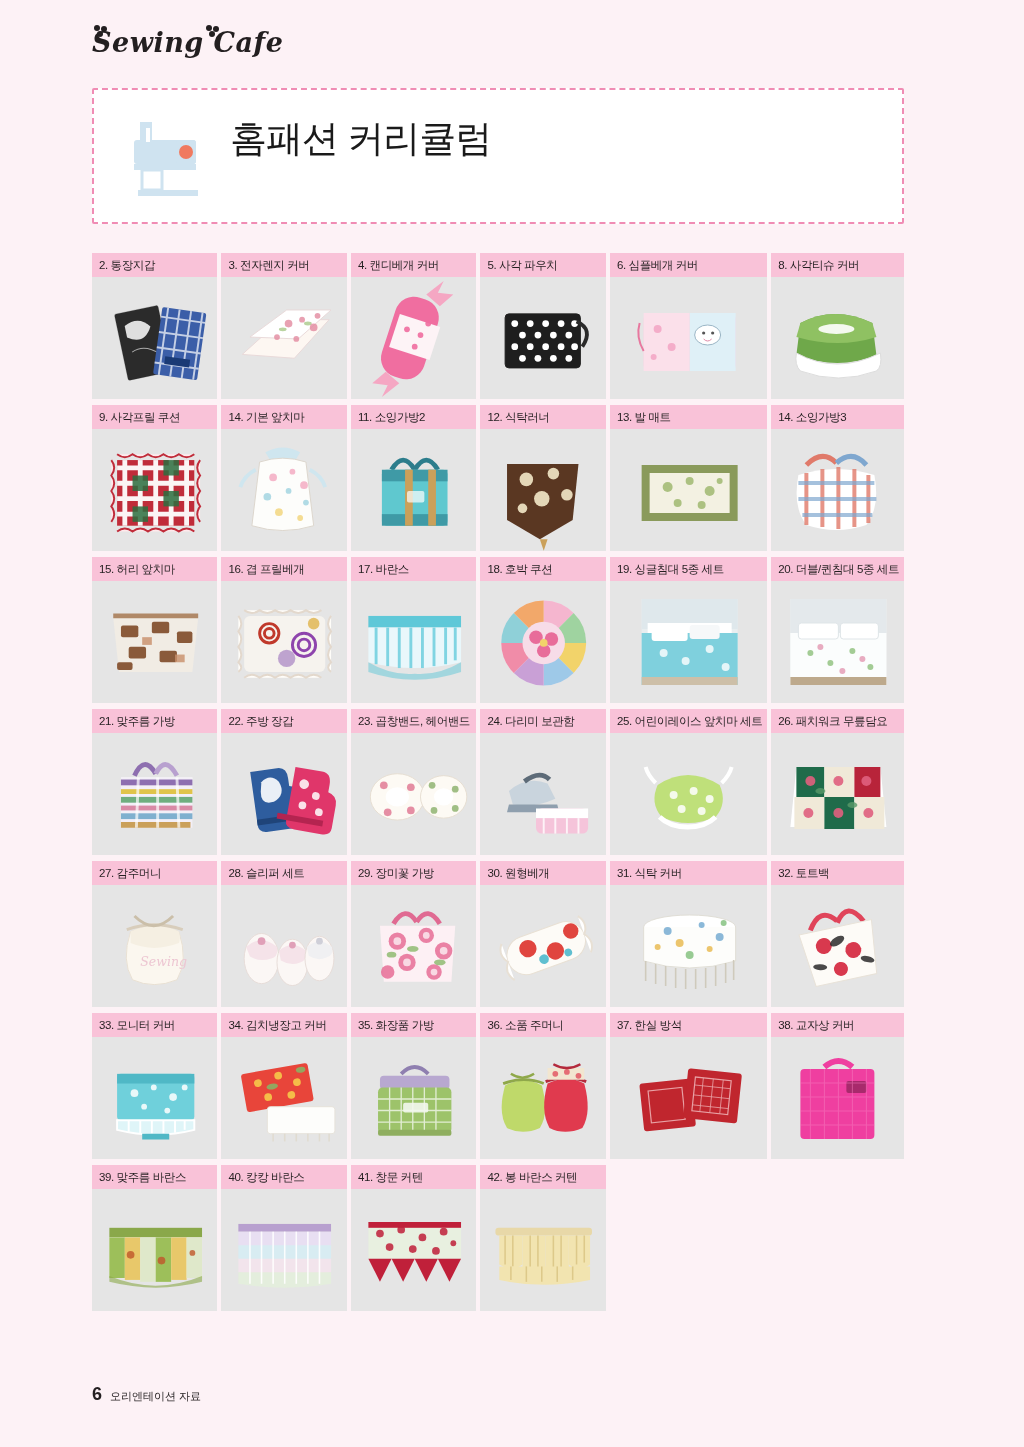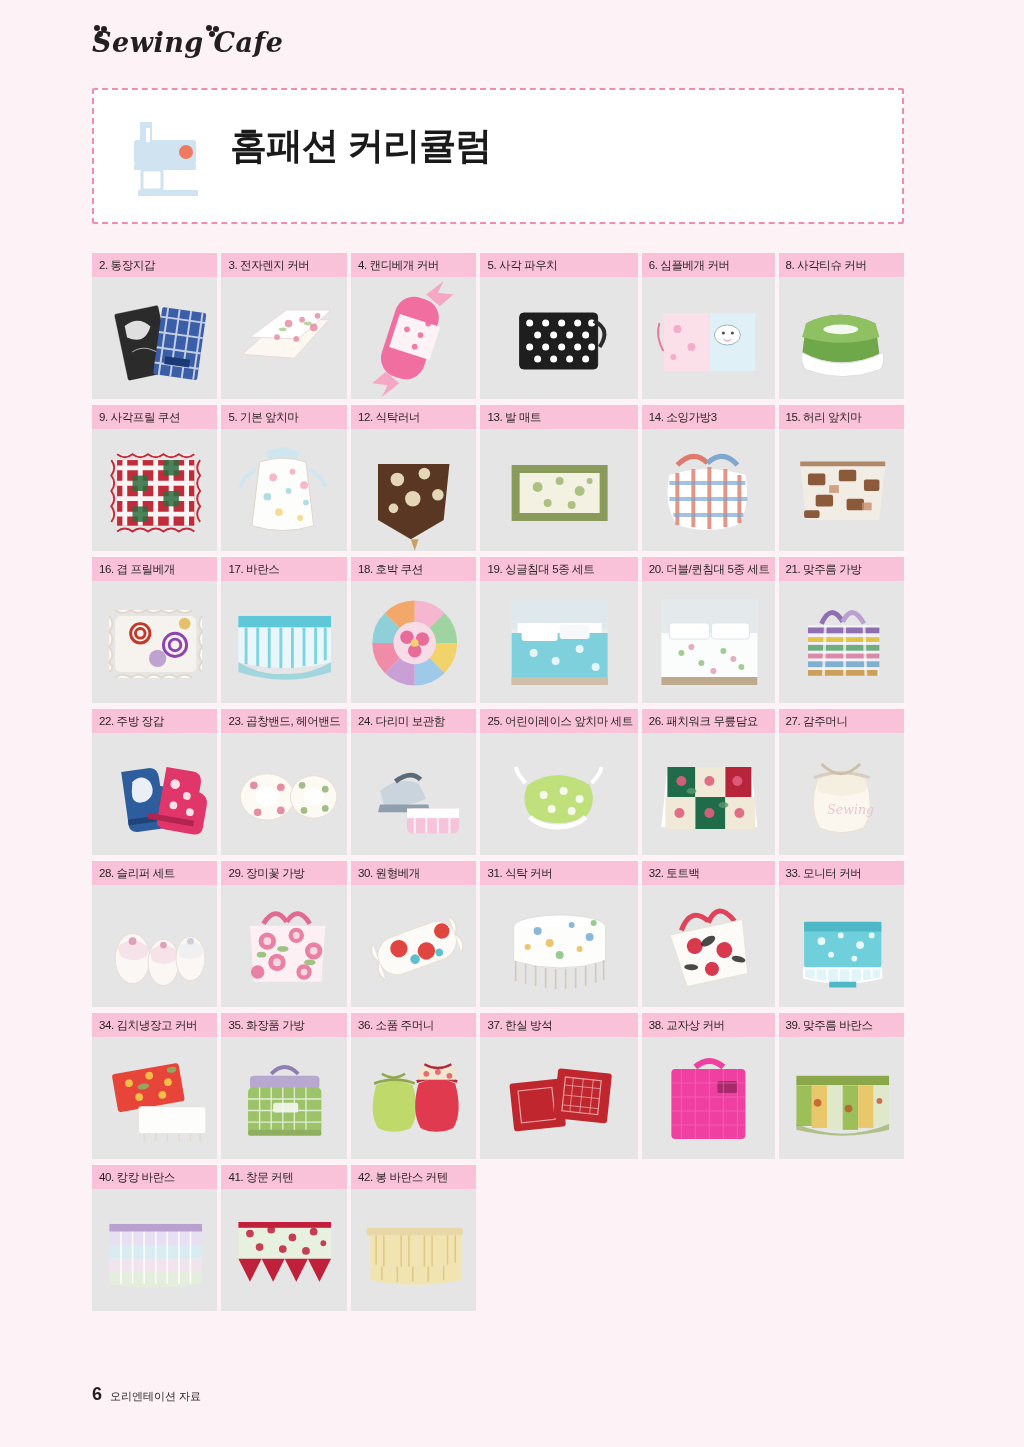--- a/index.html
+++ b/index.html
@@ -61,23 +61,23 @@
     background: #ffffff;
     border-radius: 2px;
   }
   .machine-icon {
     position: absolute;
     left: 30px; top: 22px;
     width: 92px; height: 92px;
   }
   .title-text {
     position: absolute;
-    left: 136px; top: 31px;
+    left: 136px; top: 24px;
     font-size: 37px;
-    font-weight: bold;
+    font-weight: normal;
     color: #1a1a1a;
     letter-spacing: -1px;
   }
 
   
   .grid {
     position: absolute;
     left: 92px; top: 253px;
     width: 812px;
     display: grid;
@@ -339,21 +339,21 @@
           <path d="M20 30 q6 8 0 16 q6 8 0 16 q6 8 0 16 q6 8 0 16"></path>
           <path d="M112 30 q-6 8 0 16 q-6 8 0 16 q-6 8 0 16 q-6 8 0 16"></path>
           <path d="M26 24 q8 6 16 0 q8 6 16 0 q8 6 16 0 q8 6 16 0 q8 6 16 0"></path>
           <path d="M26 104 q8 -6 16 0 q8 -6 16 0 q8 -6 16 0 q8 -6 16 0 q8 -6 16 0"></path>
         </g>
       </g>
           </svg>
         </div>
       </div>
       <div class="cell">
-        <div class="cell-label">5. 기본 앞치마</div>
+        <div class="cell-label">14. 기본 앞치마</div>
         <div class="cell-img">
           <svg viewBox="0 0 130 122" preserveAspectRatio="xMidYMid meet">
             <g>
         <path d="M46 22 q18 -10 36 0 l-6 10 q-12 -6 -24 0z" fill="#cfe6ef"></path>
         <path d="M40 32 q24 -8 48 0 l8 66 q-32 10 -64 0z" fill="#fdfdfb" stroke="#dcd6cc"></path>
         <g fill="#f4a7c0" opacity="0.8">
                 <circle cx="54" cy="48" r="4"></circle>
                 <circle cx="74" cy="42" r="3"></circle>
                 <circle cx="86" cy="56" r="4"></circle>
               </g>
@@ -366,20 +366,37 @@
                 <circle cx="60" cy="84" r="4"></circle>
                 <circle cx="82" cy="90" r="3"></circle>
               </g>
         <path d="M36 40 q-12 6 -16 18" stroke="#cfe6ef" stroke-width="4" fill="none"></path>
         <path d="M92 40 q12 6 16 18" stroke="#cfe6ef" stroke-width="4" fill="none"></path>
       </g>
           </svg>
         </div>
       </div>
       <div class="cell">
+        <div class="cell-label">11. 소잉가방2</div>
+        <div class="cell-img">
+          <svg viewBox="0 0 130 122" preserveAspectRatio="xMidYMid meet">
+            <g>
+        <path d="M42 40 q12 -20 24 0" fill="none" stroke="#2c7d8c" stroke-width="5"></path>
+        <path d="M66 40 q12 -20 24 0" fill="none" stroke="#2c7d8c" stroke-width="5"></path>
+        <rect x="32" y="40" width="68" height="58" rx="5" fill="#5fc8cf"></rect>
+        <rect x="32" y="40" width="68" height="12" fill="#3f9aa6"></rect>
+        <rect x="32" y="86" width="68" height="12" fill="#3f9aa6"></rect>
+        <rect x="56" y="40" width="8" height="58" fill="#caa05a"></rect>
+        <rect x="80" y="40" width="8" height="58" fill="#caa05a"></rect>
+        <rect x="58" y="62" width="18" height="12" rx="2" fill="#ffffff" opacity="0.7"></rect>
+      </g>
+          </svg>
+        </div>
+      </div>
+      <div class="cell">
         <div class="cell-label">12. 식탁러너</div>
         <div class="cell-img">
           <svg viewBox="0 0 130 122" preserveAspectRatio="xMidYMid meet">
             <g>
         <path d="M28 34 h74 l-6 58 l-34 20 l-34 -20z" fill="#5a3722"></path>
         <g fill="#f4e9c9" opacity="0.9">
           <circle cx="48" cy="50" r="7"></circle>
                 <circle cx="76" cy="44" r="6"></circle>
                 <circle cx="64" cy="70" r="8"></circle>
           <circle cx="90" cy="66" r="6"></circle>

